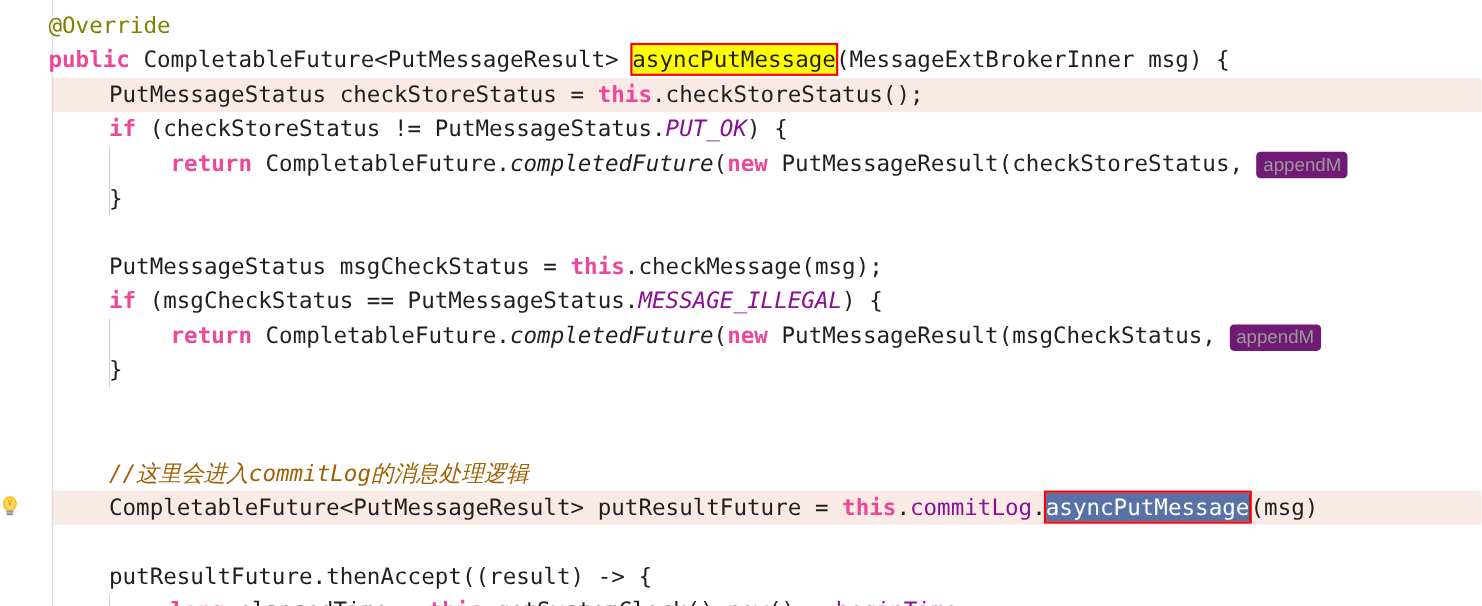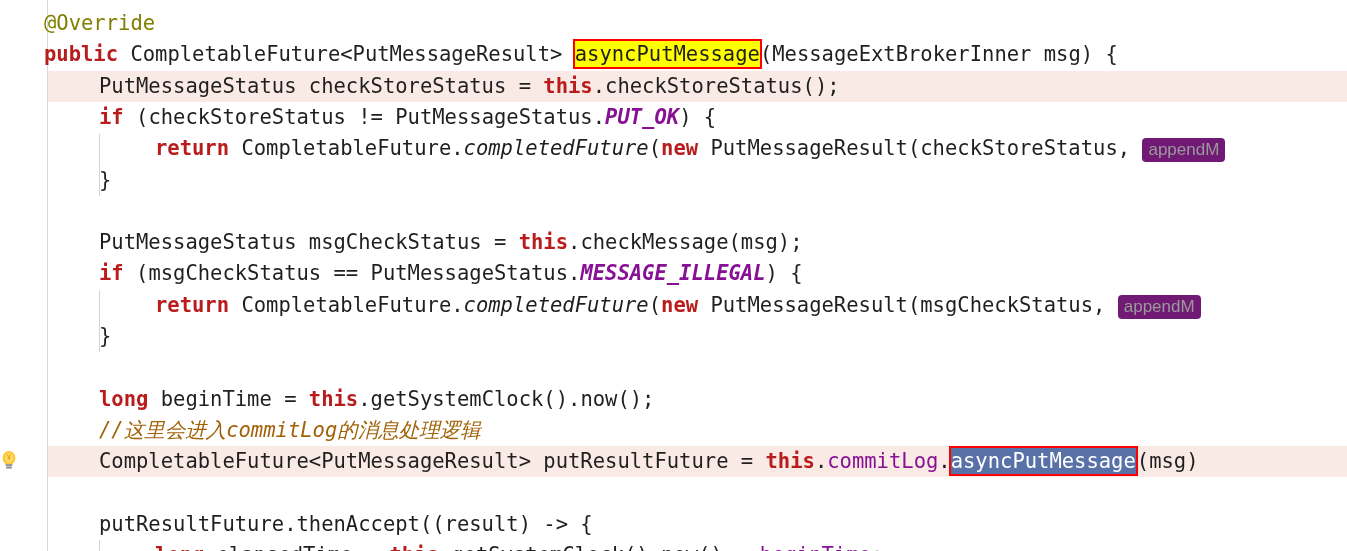--- a/index.html
+++ b/index.html
@@ -64,24 +64,24 @@
     color:#1f1f1f;
   }
   .line {
     position:absolute;
     left:0;
     height:31.3px;
     white-space:pre;
     display:block;
   }
   
-  .kw      { color:#b91c1c; font-weight:bold; }
+  .kw      { color:#ec4899; font-weight:bold; }
   .anno    { color:#808000; }
   .plain   { color:#1f1f1f; }
-  .sfield  { color:#871094; font-weight:bold; font-style:italic; }
+  .sfield  { color:#871094; font-weight:normal; font-style:italic; }
   .field   { color:#871094; font-weight:normal; }
   .smeth   { color:#1f1f1f; font-style:italic; }
   .comment { color:#a16207; font-style:italic; font-family:"DejaVu Sans Mono", monospace; }
   
   .occ-y {
     background:#ffff00;
     color:#1f1f1f;
     outline:2px solid #ff0000;
     padding:1px 0;
     position:relative;
@@ -169,21 +169,20 @@
     
     <div class="line" style="top:289.7px; left:155px;"><span class="kw">return</span><span class="plain"> </span><span class="plain">CompletableFuture</span><span class="plain">.</span><span class="smeth">completedFuture</span><span class="plain">(</span><span class="kw">new</span><span class="plain"> </span><span class="plain">PutMessageResult</span><span class="plain">(</span><span class="plain">msgCheckStatus</span><span class="plain">, </span><span class="inlay">appendM</span></div>
 
     
     <div class="line" style="top:321px; left:99px;"><span class="plain">}</span></div>
 
     
     <div class="line" style="top:352.3px; left:99px;"><span class="plain"> </span></div>
 
     
-    <div class="line" style="top:383.6px; left:99px;"><span class="kw">long</span><span class="plain"> </span><span class="plain">beginTime</span><span class="plain"> = </span><span class="kw">this</span><span class="plain">.</span><span class="plain">getSystemClock</span><span class="plain">().</span><span class="plain">now</span><span class="plain">();</span></div>
 
     
     <div class="line" style="top:414.9px; left:99px;"><span class="comment">//这里会进入commitLog的消息处理逻辑</span></div>
 
     
     <div class="line" style="top:446.2px; left:99px;"><span class="plain">CompletableFuture</span><span class="plain">&lt;</span><span class="plain">PutMessageResult</span><span class="plain">&gt; </span><span class="plain">putResultFuture</span><span class="plain"> = </span><span class="kw">this</span><span class="plain">.</span><span class="field">commitLog</span><span class="plain">.</span><span class="occ-b">asyncPutMessage</span><span class="caret"></span><span class="plain">(</span><span class="plain">msg</span><span class="plain">)</span></div>
 
     
     <div class="line" style="top:477.5px; left:99px;"><span class="plain"> </span></div>
 

